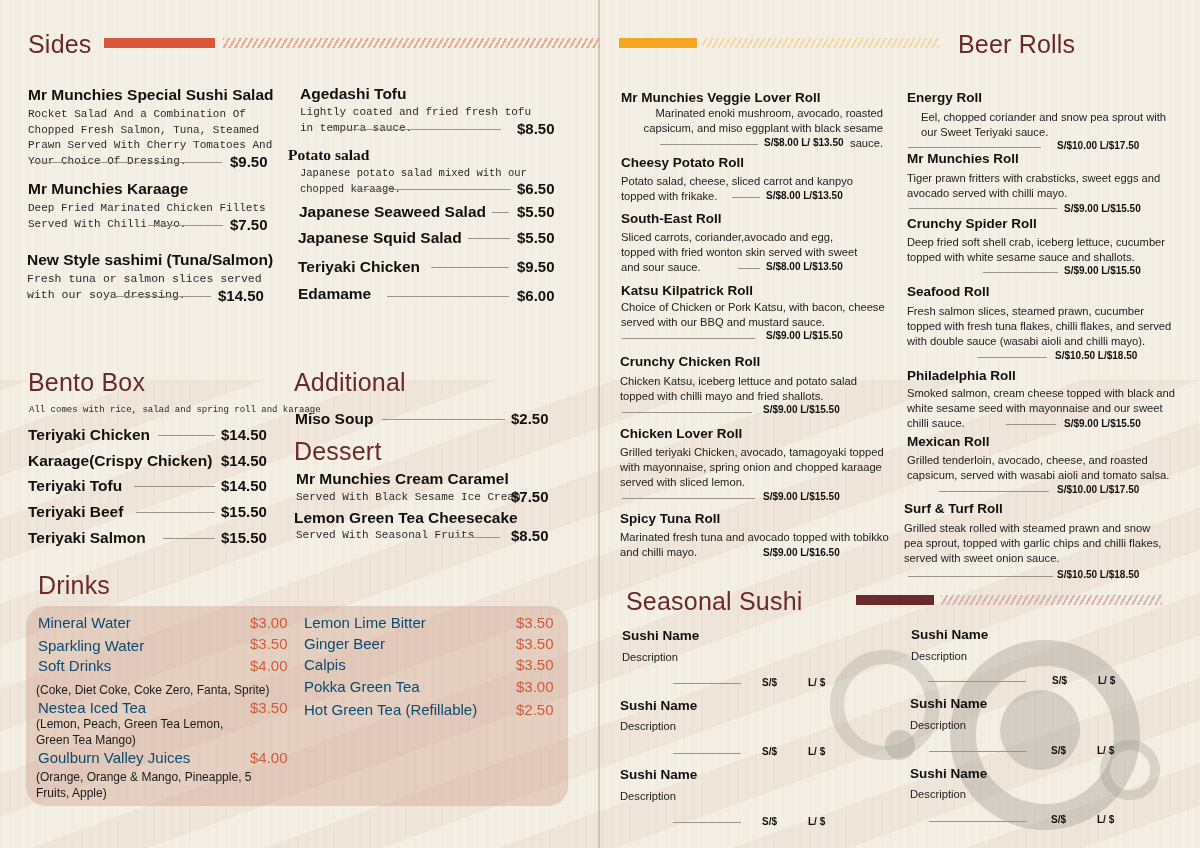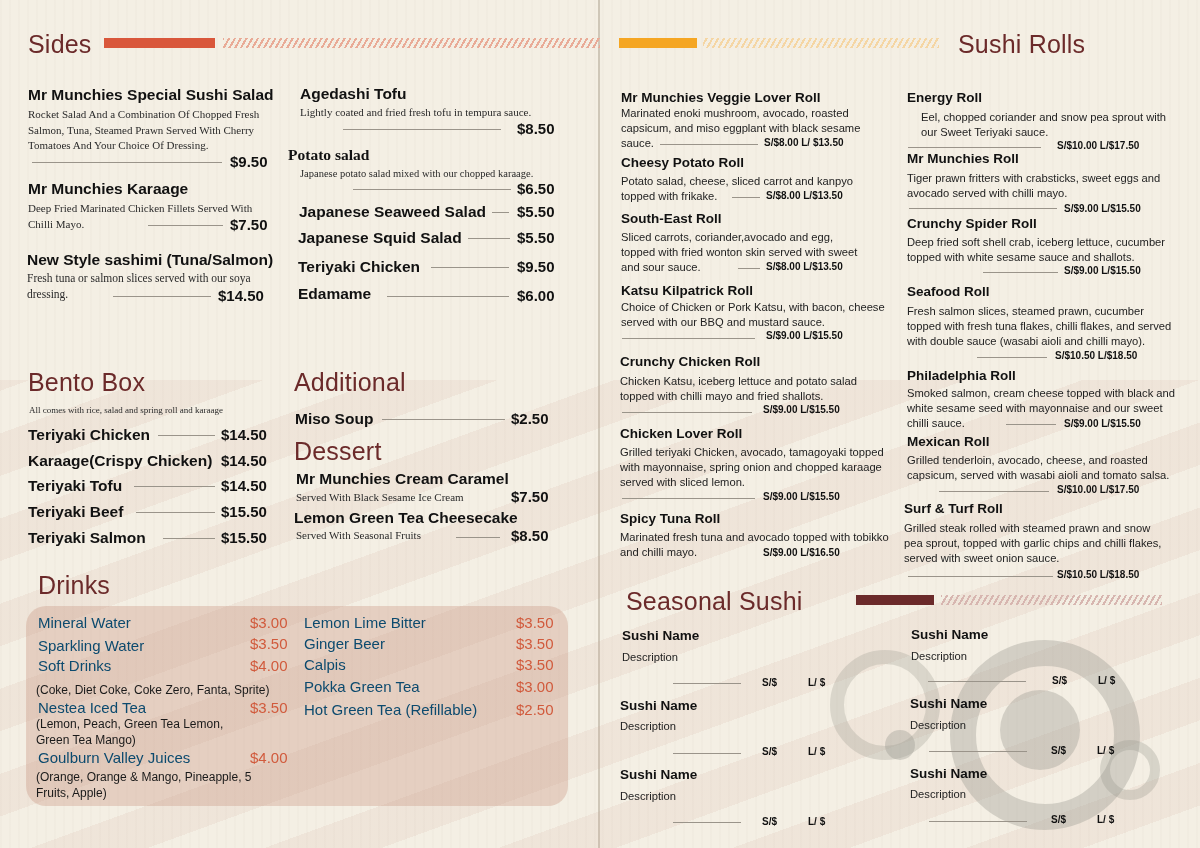--- a/index.html
+++ b/index.html
@@ -24,21 +24,21 @@
     pointer-events: none;
   }
   .sec-title {
     position: absolute; color: #6b2a2a; font-size: 25px;
     font-family: "Liberation Sans", sans-serif; font-weight: normal; letter-spacing: 0.2px;
   }
   .bar-solid { position: absolute; height: 10px; }
   .bar-hatch { position: absolute; height: 10px; }
   .item-name { position: absolute; font-weight: bold; font-size: 14px; font-family: "Liberation Sans", sans-serif; white-space: nowrap; }
   .item-name.lg { font-size: 15.5px; }
-  .item-desc { position: absolute; font-size: 11px; line-height: 15.5px; font-family: Liberation Serif, serif; color: #2a2a2a; }
+  .item-desc { position: absolute; font-size: 11px; line-height: 15.5px; font-family: Liberation Mono, monospace; color: #2a2a2a; }
   .price { position: absolute; font-weight: bold; font-size: 15px; font-family: "Liberation Sans", sans-serif; white-space: nowrap; }
   .leader { position: absolute; height: 1px; background: #9a948a; }
   .drinks-box {
     position: absolute; left: 26px; top: 606px; width: 542px; height: 200px;
     background: rgba(200,150,130,0.35); border-radius: 20px;
   }
   .drink-name { position: absolute; color: #0c4a6e; font-size: 15px; font-family: "Liberation Sans", sans-serif; white-space: nowrap; }
   .drink-price { position: absolute; color: #d15a3c; font-size: 15px; font-family: "Liberation Sans", sans-serif; white-space: nowrap; }
   .drink-sub { position: absolute; font-size: 12px; line-height: 16px; color: #1a1a1a; font-family: "Liberation Sans", sans-serif; }
   .roll-name { position: absolute; font-weight: bold; font-size: 13.5px; font-family: "Liberation Sans", sans-serif; white-space: nowrap; }
@@ -166,24 +166,24 @@
 <div class="drink-price" style="left:516px;top:635px;">$3.50</div>
 <div class="drink-name" style="left:304px;top:656px;">Calpis</div>
 <div class="drink-price" style="left:516px;top:656px;">$3.50</div>
 <div class="drink-name" style="left:304px;top:678px;">Pokka Green Tea</div>
 <div class="drink-price" style="left:516px;top:678px;">$3.00</div>
 <div class="drink-name" style="left:304px;top:701px;">Hot Green Tea (Refillable)</div>
 <div class="drink-price" style="left:516px;top:701px;">$2.50</div>
 
 <div class="bar-solid" style="left:619px;top:38px;width:78px;background:#f5a623;"></div>
 <div class="bar-hatch" style="left:703px;top:38px;width:236px;background:repeating-linear-gradient(-60deg,#f5d6a4 0 2px,transparent 2px 5px);"></div>
-<div class="sec-title" style="left:958px;top:30px;">Sushi Rolls</div>
+<div class="sec-title" style="left:958px;top:30px;">Beer Rolls</div>
 
 <div class="roll-name" style="left:621px;top:90px;">Mr Munchies Veggie Lover Roll</div>
-<div class="roll-desc" style="left:621px;top:106px;width:262px;">Marinated enoki mushroom, avocado, roasted capsicum, and miso eggplant with black sesame sauce.</div>
+<div class="roll-desc" style="left:621px;top:106px;width:262px;text-align:right;">Marinated enoki mushroom, avocado, roasted capsicum, and miso eggplant with black sesame sauce.</div>
 <div class="leader" style="left:660px;top:144px;width:98px;"></div>
 <div class="roll-price" style="left:764px;top:137px;">S/$8.00 L/ $13.50</div>
 
 <div class="roll-name" style="left:621px;top:155px;">Cheesy Potato Roll</div>
 <div class="roll-desc" style="left:621px;top:174px;width:260px;">Potato salad, cheese, sliced carrot and kanpyo topped with frikake.</div>
 <div class="leader" style="left:732px;top:197px;width:28px;"></div>
 <div class="roll-price" style="left:766px;top:190px;">S/$8.00 L/$13.50</div>
 
 <div class="roll-name" style="left:621px;top:211px;">South-East Roll</div>
 <div class="roll-desc" style="left:621px;top:230px;width:245px;">Sliced carrots, coriander,avocado and egg, topped with fried wonton skin served with sweet and sour sauce.</div>

